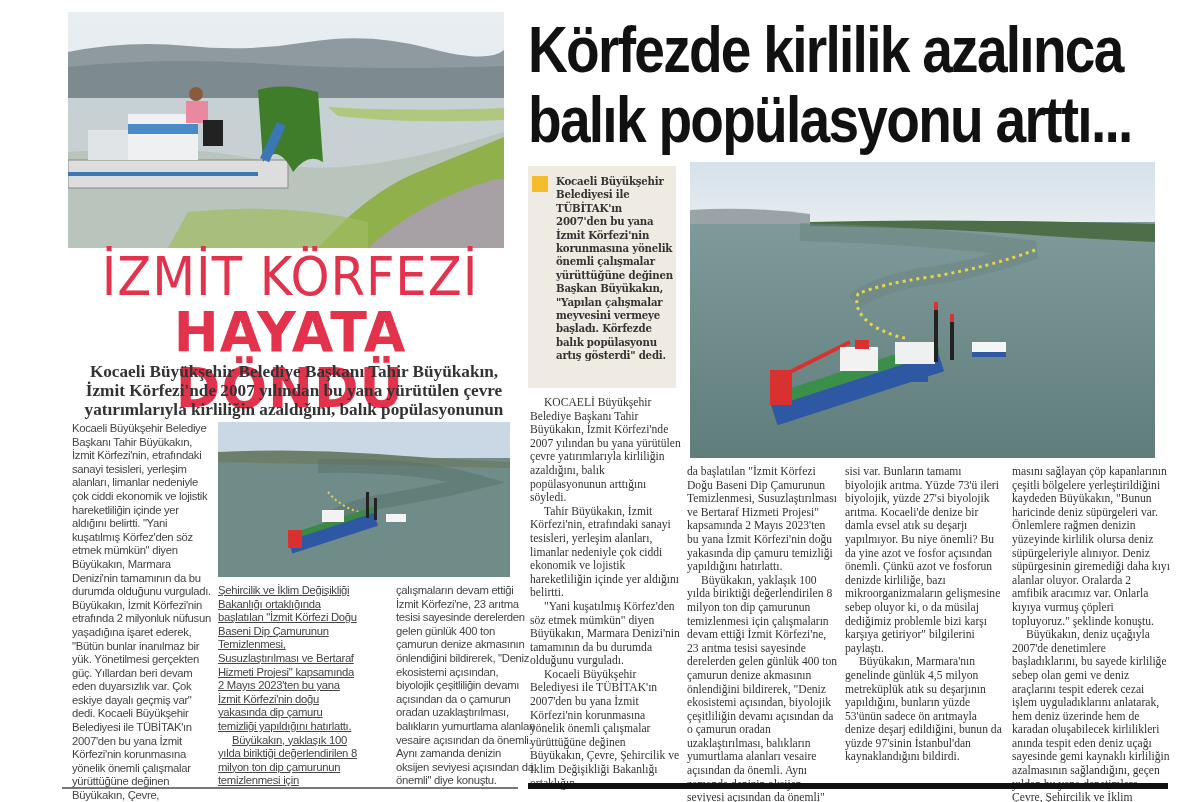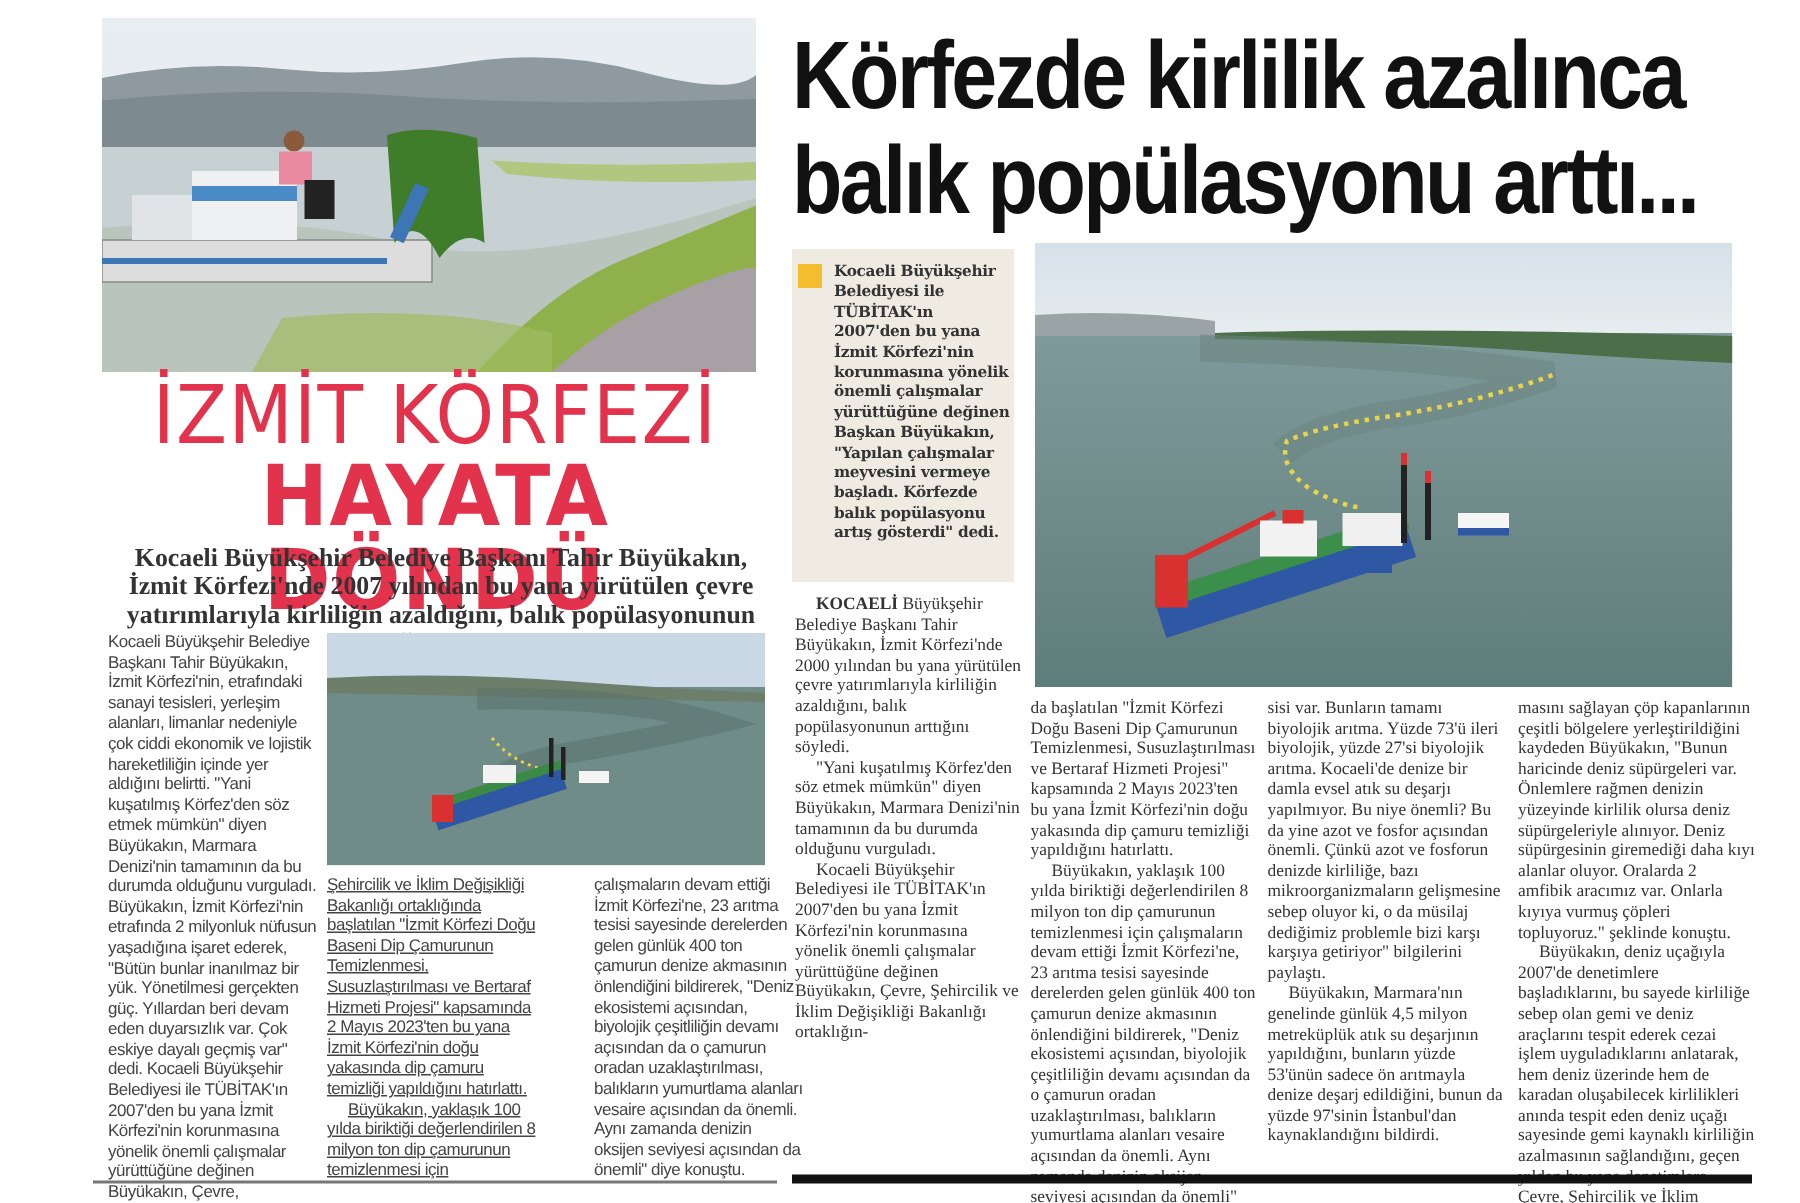--- a/index.html
+++ b/index.html
@@ -28,21 +28,21 @@
   .sidebar-text{left:556px;top:175px;width:118px;font-family:"DejaVu Serif",serif;font-weight:bold;font-size:10.2px;line-height:13.4px;color:#333;letter-spacing:-0.2px;}
   .photo-big{left:690px;top:162px;width:465px;height:296px;overflow:hidden;}
   .col-r{font-family:"Liberation Serif",serif;font-size:11.6px;line-height:13.6px;color:#333;}
   .col-r p{margin:0;}
   .col-r .ind{text-indent:14px;}
   .col-r1{left:530px;top:396px;width:152px;}
   .col-r2{left:687px;top:465px;width:152px;}
   .col-r3{left:845px;top:465px;width:160px;}
   .col-r4{left:1012px;top:465px;width:158px;}
   .rule-right{left:528px;top:783px;width:640px;height:6px;background:#111;}
-  .kocaeli{font-weight:bold;text-align:center;}
+  .kocaeli{font-weight:normal;text-align:center;}
 </style>
 </head>
 <body>
 
 <div class="abs photo-left">
   <svg width="436" height="236" viewBox="0 0 436 236">
     <defs>
       <linearGradient id="sky1" x1="0" y1="0" x2="0" y2="1">
           <stop offset="0" stop-color="#e9eef2"></stop>
           <stop offset="1" stop-color="#dfe5ea"></stop>
@@ -143,21 +143,22 @@
     <rect x="244" y="140" width="4" height="8" fill="#d9312f"></rect>
     <rect x="260" y="152" width="4" height="46" fill="#222"></rect>
     <rect x="260" y="152" width="4" height="8" fill="#d9312f"></rect>
     <rect x="282" y="180" width="34" height="12" fill="#f5f5f5"></rect>
     <rect x="282" y="190" width="34" height="5" fill="#2f58a4"></rect>
     <rect x="212" y="212" width="26" height="8" fill="#2f58a4"></rect>
   </svg>
 </div>
 
 <div class="abs col-r col-r1">
-  <p class="ind"><span class="kocaeli">KOCAELİ</span> <span>Büyükşehir Belediye Başkanı Tahir Büyükakın, İzmit Körfezi'nde 2000 yılından bu yana yürütülen çevre yatırımlarıyla kirliliğin azaldığını, balık popülasyonunun arttığını söyledi.</span></p>
+  <p class="ind"><span class="kocaeli">KOCAELİ</span> <span>Büyükşehir Belediye Başkanı Tahir Büyükakın, İzmit Körfezi'nde 2007 yılından bu yana yürütülen çevre yatırımlarıyla kirliliğin azaldığını, balık popülasyonunun arttığını söyledi.</span></p>
+  <p class="ind">Tahir Büyükakın, İzmit Körfezi'nin, etrafındaki sanayi tesisleri, yerleşim alanları, limanlar nedeniyle çok ciddi ekonomik ve lojistik hareketliliğin içinde yer aldığını belirtti.</p>
   <p class="ind">"Yani kuşatılmış Körfez'den söz etmek mümkün" diyen Büyükakın, Marmara Denizi'nin tamamının da bu durumda olduğunu vurguladı.</p>
   <p class="ind">Kocaeli Büyükşehir Belediyesi ile TÜBİTAK'ın 2007'den bu yana İzmit Körfezi'nin korunmasına yönelik önemli çalışmalar yürüttüğüne değinen Büyükakın, Çevre, Şehircilik ve İklim Değişikliği Bakanlığı ortaklığın-</p>
 </div>
 
 <div class="abs col-r col-r2">
   <p>da başlatılan "İzmit Körfezi Doğu Baseni Dip Çamurunun Temizlenmesi, Susuzlaştırılması ve Bertaraf Hizmeti Projesi" kapsamında 2 Mayıs 2023'ten bu yana İzmit Körfezi'nin doğu yakasında dip çamuru temizliği yapıldığını hatırlattı.</p>
   <p class="ind">Büyükakın, yaklaşık 100 yılda biriktiği değerlendirilen 8 milyon ton dip çamurunun temizlenmesi için çalışmaların devam ettiği İzmit Körfezi'ne, 23 arıtma tesisi sayesinde derelerden gelen günlük 400 ton çamurun denize akmasının önlendiğini bildirerek, "Deniz ekosistemi açısından, biyolojik çeşitliliğin devamı açısından da o çamurun oradan uzaklaştırılması, balıkların yumurtlama alanları vesaire açısından da önemli. Aynı zamanda denizin oksijen seviyesi açısından da önemli" diye konuştu.</p>
 
 </div>
 

